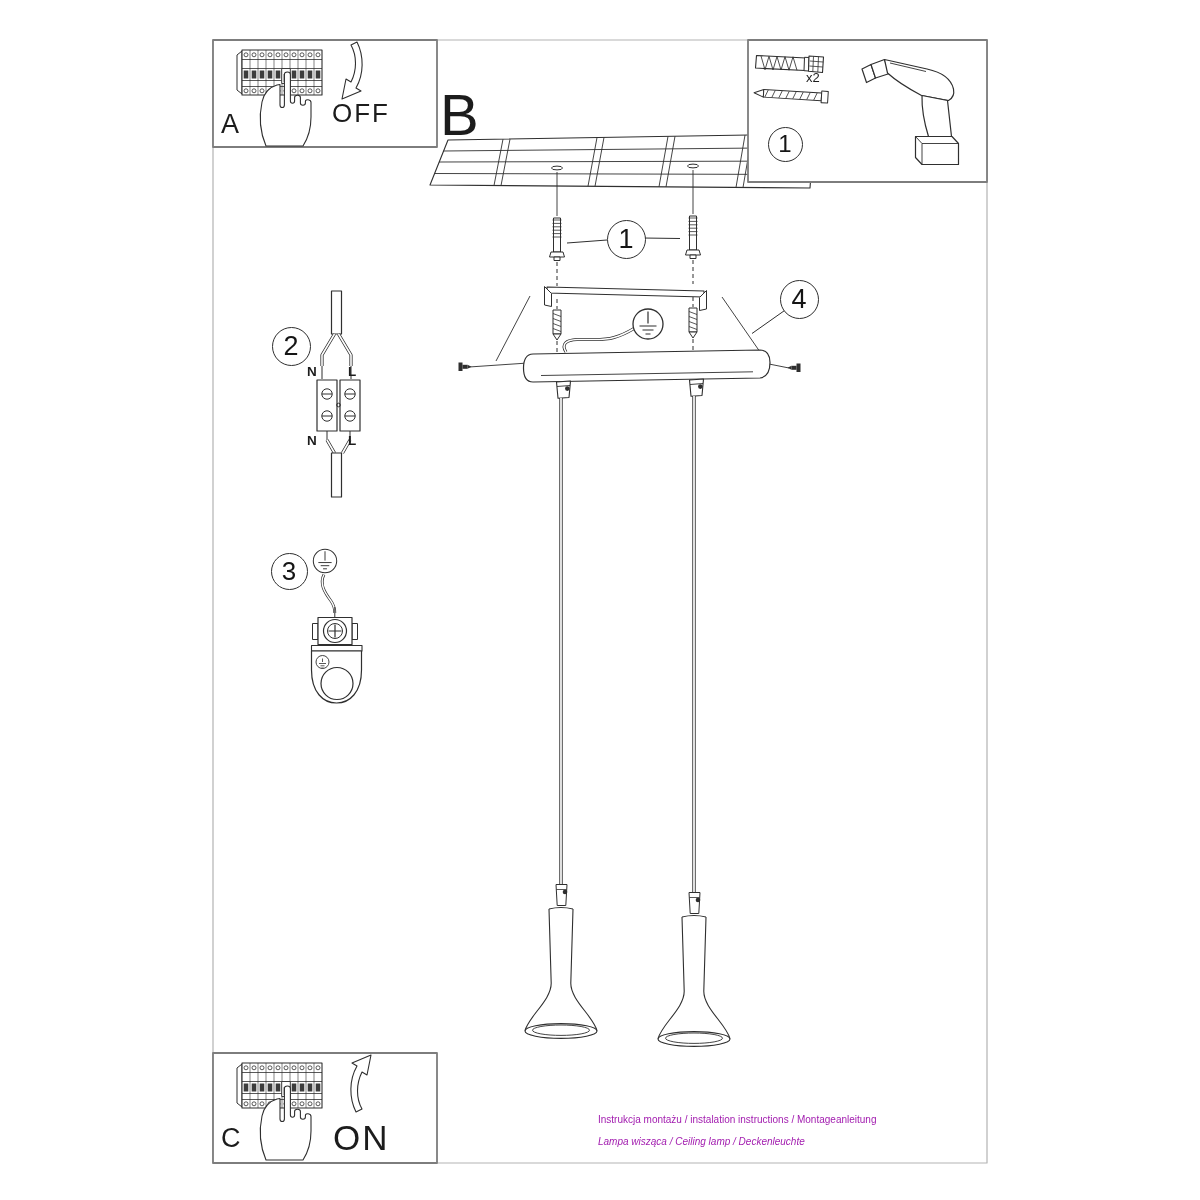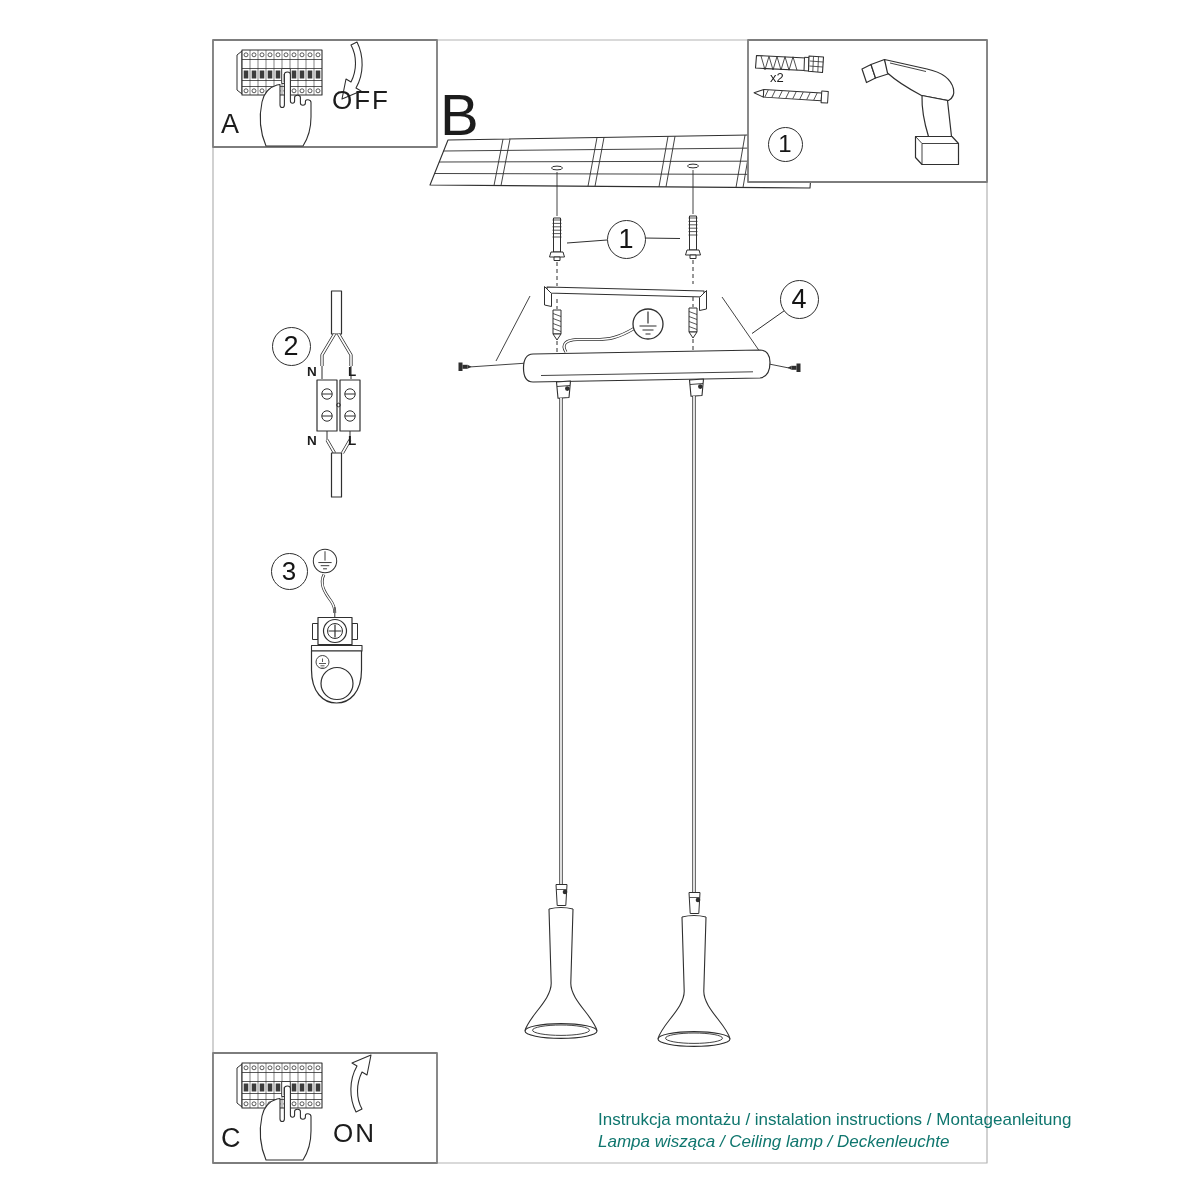--- a/index.html
+++ b/index.html
@@ -2,21 +2,21 @@
 <html><head>
 <meta charset="utf-8">
 <style>
   html,body{margin:0;padding:0;background:#fff;}
   #sheet{position:relative;width:1200px;height:1200px;background:#fff;overflow:hidden;
          font-family:"Liberation Sans",sans-serif;}
   #lineart{position:absolute;left:0;top:0;}
   .lbl{position:absolute;color:#1c1c1c;white-space:nowrap;line-height:1;}
   .circle-num{position:absolute;border:1.5px solid #2f2f2f;border-radius:50%;background:#fff;
               display:flex;align-items:center;justify-content:center;color:#151515;}
-  .footer-line{position:absolute;color:#0f766e;font-size:17px;line-height:21px;white-space:nowrap;}
+  .footer-line{position:absolute;color:#a21caf;font-size:10px;line-height:21px;white-space:nowrap;}
 </style>
 </head>
 <body>
 
 <div id="sheet">
 
 <svg id="lineart" width="1200" height="1200" viewBox="0 0 1200 1200" fill="none" stroke="#2f2f2f" stroke-width="1.2" stroke-linejoin="round">
 
   <defs>
     <g id="breaker-panel">
@@ -248,34 +248,34 @@
 
   <g>
     <rect x="213" y="1053" width="224" height="110" fill="#fff" stroke="#7d7d7d" stroke-width="1.8"></rect>
     <use href="#breaker-panel" transform="translate(242,1063)"></use>
     <use href="#hand-point" transform="translate(246,1086)"></use>
     <path d="M356,1112 C349,1098 349,1080 357,1066 L352,1063 L371,1055 L367,1075 L362,1072 C356,1084 356,1098 362,1109 Z" fill="#fff" stroke-width="1.1"></path>
   </g>
 </svg>
 
   <div class="lbl" style="left:221px;top:111px;font-size:27px;">A</div>
-  <div class="lbl" style="left:332px;top:87px;font-size:26px;letter-spacing:2px;">OFF</div>
+  <div class="lbl" style="left:332px;top:100px;font-size:26px;letter-spacing:2px;">OFF</div>
   <div class="lbl" style="left:440px;top:86px;font-size:58px;">B</div>
-  <div class="lbl" style="left:770px;top:71px;font-size:13px;text-align:right;">x2</div>
+  <div class="lbl" style="left:806px;top:71px;font-size:13px;text-align:right;">x2</div>
 
   <div class="circle-num" style="left:767.5px;top:126.5px;width:33px;height:33px;font-size:24px;">1</div>
   <div class="circle-num" style="left:606.5px;top:219.5px;width:37px;height:37px;font-size:27px;">1</div>
   <div class="circle-num" style="left:779.5px;top:279.5px;width:37px;height:37px;font-size:27px;">4</div>
   <div class="circle-num" style="left:271.5px;top:326.5px;width:37px;height:37px;font-size:27px;">2</div>
   <div class="circle-num" style="left:270.5px;top:552.5px;width:35px;height:35px;font-size:26px;">3</div>
 
   <div class="lbl" style="left:307px;top:365px;font-size:13.5px;font-weight:700;">N</div>
   <div class="lbl" style="left:348px;top:365px;font-size:13.5px;font-weight:700;">L</div>
   <div class="lbl" style="left:307px;top:434px;font-size:13.5px;font-weight:700;">N</div>
   <div class="lbl" style="left:348px;top:434px;font-size:13.5px;font-weight:700;">L</div>
 
   <div class="lbl" style="left:221px;top:1125px;font-size:27px;">C</div>
-  <div class="lbl" style="left:333px;top:1120px;font-size:26px;letter-spacing:2px;">ON</div>
+  <div class="lbl" style="left:333px;top:1120px;font-size:35px;letter-spacing:2px;">ON</div>
 
   <div class="footer-line" style="left:598px;top:1109px;">Instrukcja montażu / instalation instructions / Montageanleitung</div>
   <div class="footer-line" style="left:598px;top:1131px;font-style:italic;">Lampa wisząca / Ceiling lamp / Deckenleuchte</div>
 
 </div>
 
 </body></html>

